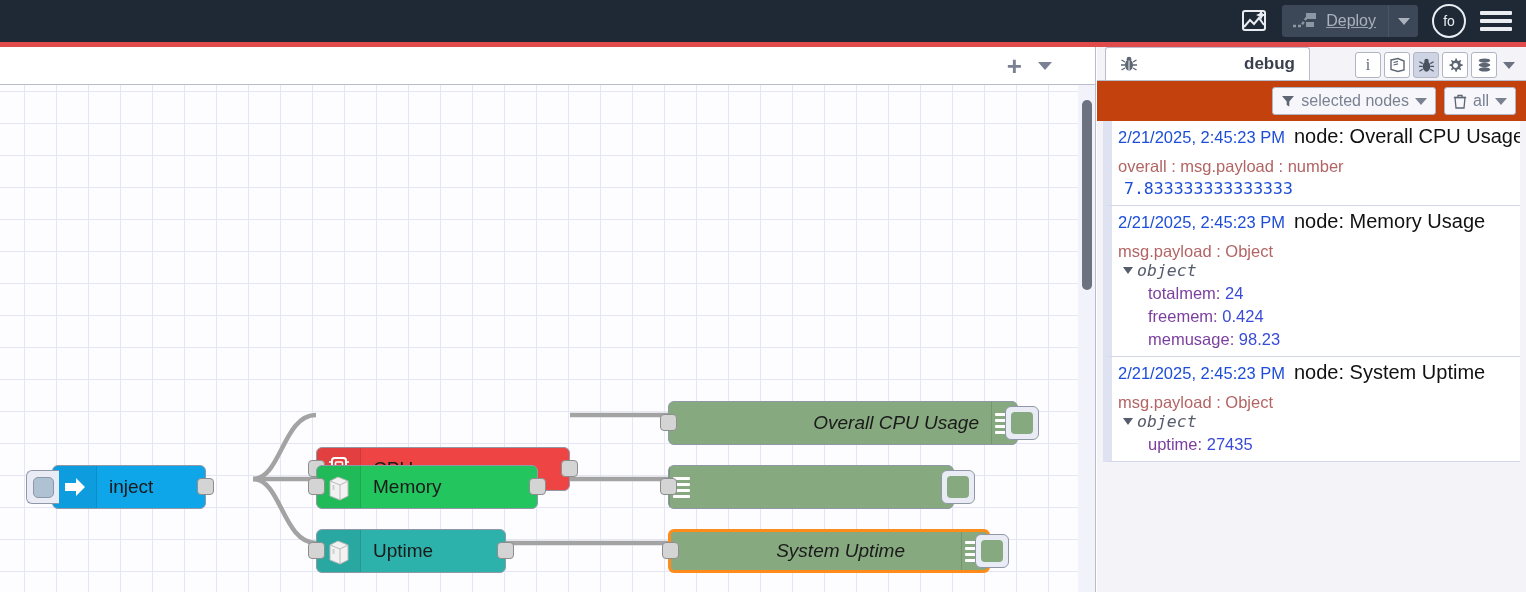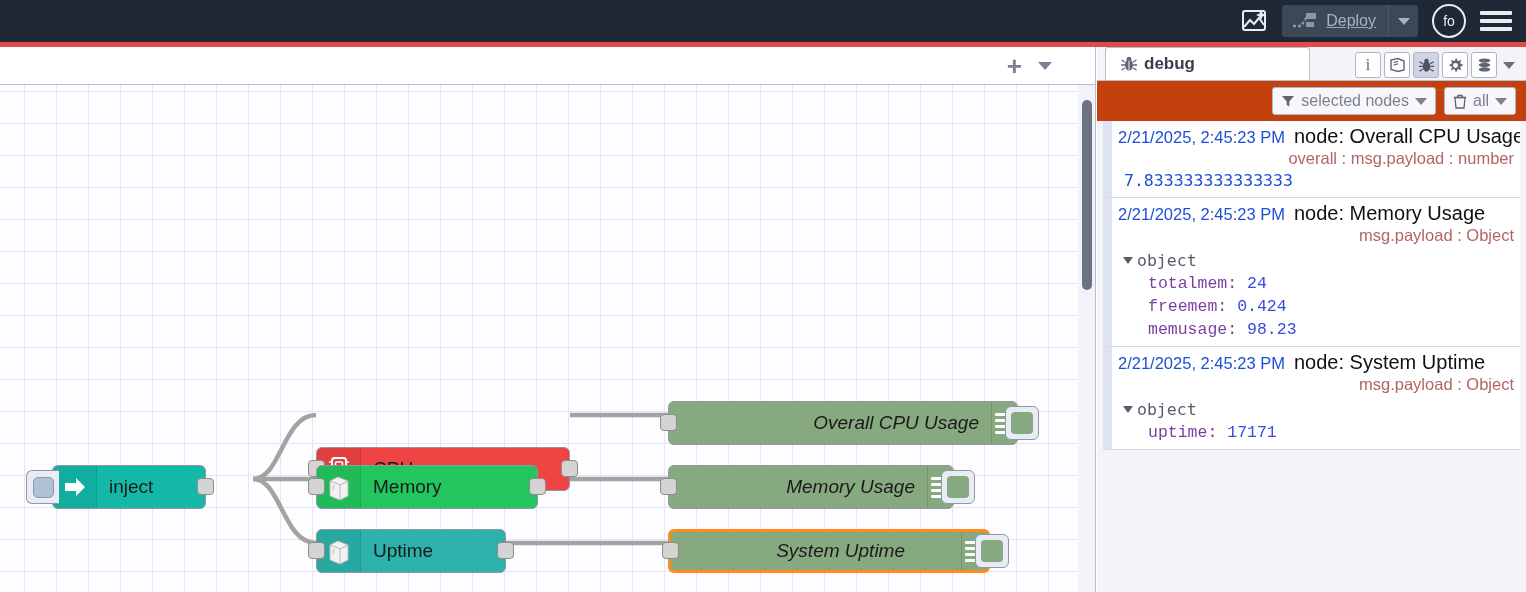--- a/index.html
+++ b/index.html
@@ -146,20 +146,21 @@
   .sb-tabrow {
     position: absolute; top: 0; left: 0; width: 429px; height: 34px;
     background: #f3f3f8; display: flex; align-items: flex-end;
     border-bottom: 1px solid #b8bccb;
   }
   .sb-tab {
     height: 33px; min-width: 205px; background: #fff;
     border: 1px solid #b8bccb; border-bottom: none; border-radius: 3px 3px 0 0;
     display: flex; align-items: center; padding: 0 14px; margin-left: 8px;
     cursor: pointer;
+    justify-content: space-between;
   }
   .sb-tab-label { font-size: 17px; font-weight: bold; color: #3a3f4d; margin-left: 6px; }
   .sb-tools { display: flex; align-items: center; margin-left: auto; padding: 0 6px 2px 0; gap: 3px; }
   .tool-btn {
     width: 26px; height: 26px; border: 1px solid #b0b5c4; border-radius: 3px;
     background: #fff; display: flex; align-items: center; justify-content: center;
     cursor: pointer;
   }
   .tool-btn.active { background: #cfd4e4; }
   .tool-caret {
@@ -185,36 +186,36 @@
     position: absolute; top: 74px; left: 6px; width: 417px; height: 465px;
     overflow: hidden; background: #f3f3f8;
   }
   .msg {
     background: #fff; border-left: 9px solid #dfe2f0;
     border-bottom: 1px solid #d2d6e6; padding: 4px 6px 7px 6px;
   }
   .msg-hdr { display: flex; align-items: baseline; gap: 9px; white-space: nowrap; }
   .msg-time { font-size: 16.5px; color: #1d4ed8; }
   .msg-node { font-size: 20px; color: #111; }
-  .msg-topic { font-size: 16.5px; color: #b36464; margin-top: 1px; text-align: right; }
+  .msg-topic { font-size: 16.5px; color: #b36464; margin-top: 9px; }
   .msg-val {
     font-family: "DejaVu Sans Mono", monospace; font-size: 16.5px;
     color: #1d4ed8; margin-top: 3px; padding-left: 6px;
   }
   .obj-root {
     font-family: "DejaVu Sans Mono", monospace; font-size: 16.5px;
-    color: #555c6b; margin-top: 6px; padding-left: 5px;
+    font-style: italic; color: #555c6b; margin-top: 0; padding-left: 5px;
     display: flex; align-items: center; gap: 4px; cursor: pointer;
   }
   .obj-caret {
     width: 0; height: 0; border-left: 5px solid transparent;
     border-right: 5px solid transparent; border-top: 7px solid #555c6b;
   }
   .obj-row {
-    font-family: Liberation Mono, monospace; font-size: 16.5px;
+    font-family: Liberation Sans, sans-serif; font-size: 16.5px;
     padding-left: 30px; margin-top: 4px;
   }
   .obj-key { color: #7b3fa0; }
   .obj-num { color: #3a4bd8; }
 </style>
 </head>
 <body>
 
 <div id="app">
 
@@ -273,21 +274,21 @@
       <path d="M253 394 C 281 394, 283 458, 316 458" stroke="#a3a3a3" stroke-width="4.5" fill="none"></path>
 
       <path d="M570 330 L 668 330" stroke="#a3a3a3" stroke-width="4.5" fill="none"></path>
 
       <path d="M538 394 L 668 394" stroke="#a3a3a3" stroke-width="4.5" fill="none"></path>
 
       <path d="M506 458 L 668 458" stroke="#a3a3a3" stroke-width="4.5" fill="none"></path>
     </svg>
 
     <div class="node" style="left:52px; top:418px; width:154px;">
-      <div class="node-body" style="background:#14b8a6;">
+      <div class="node-body" style="background:#0ea5e9;">
         <div class="inject-btn">
           <div class="inject-btn-inner"></div>
         </div>
         <div class="node-icon-cell">
           <svg width="26" height="22" viewBox="0 0 26 22">
             <path d="M3 7 h11 V2 l9 9 -9 9 v-5 H3 Z" fill="#fff"></path>
           </svg>
         </div>
         <div class="node-label">inject</div>
         <div class="port out"></div>
@@ -355,21 +356,20 @@
         </div>
         <div class="node-status-btn">
           <div class="node-status-inner" style="background:#87a980;"></div>
         </div>
       </div>
     </div>
 
     <div class="node" style="left:668px; top:418px; width:286px;">
       <div class="node-body" style="background:#87a980;">
         <div class="port in"></div>
-        <div class="node-label right">Memory Usage</div>
         <div class="dbg-lines">
           <i></i>
             <i></i>
             <i></i>
             <i></i>
         </div>
         <div class="node-status-btn">
           <div class="node-status-inner" style="background:#87a980;"></div>
         </div>
       </div>
@@ -504,20 +504,20 @@
           <span class="msg-time">2/21/2025, 2:45:23 PM</span>
           <span class="msg-node">node: System Uptime</span>
         </div>
         <div class="msg-topic">msg.payload : Object</div>
         <div class="obj-root">
           <span class="obj-caret"></span>
           <span>object</span>
         </div>
         <div class="obj-row">
           <span class="obj-key">uptime</span><span class="obj-key">:</span>
-          <span class="obj-num">17171</span>
+          <span class="obj-num">27435</span>
         </div>
       </div>
 
     </div>
   </div>
 
 </div>
 
 </body></html>

